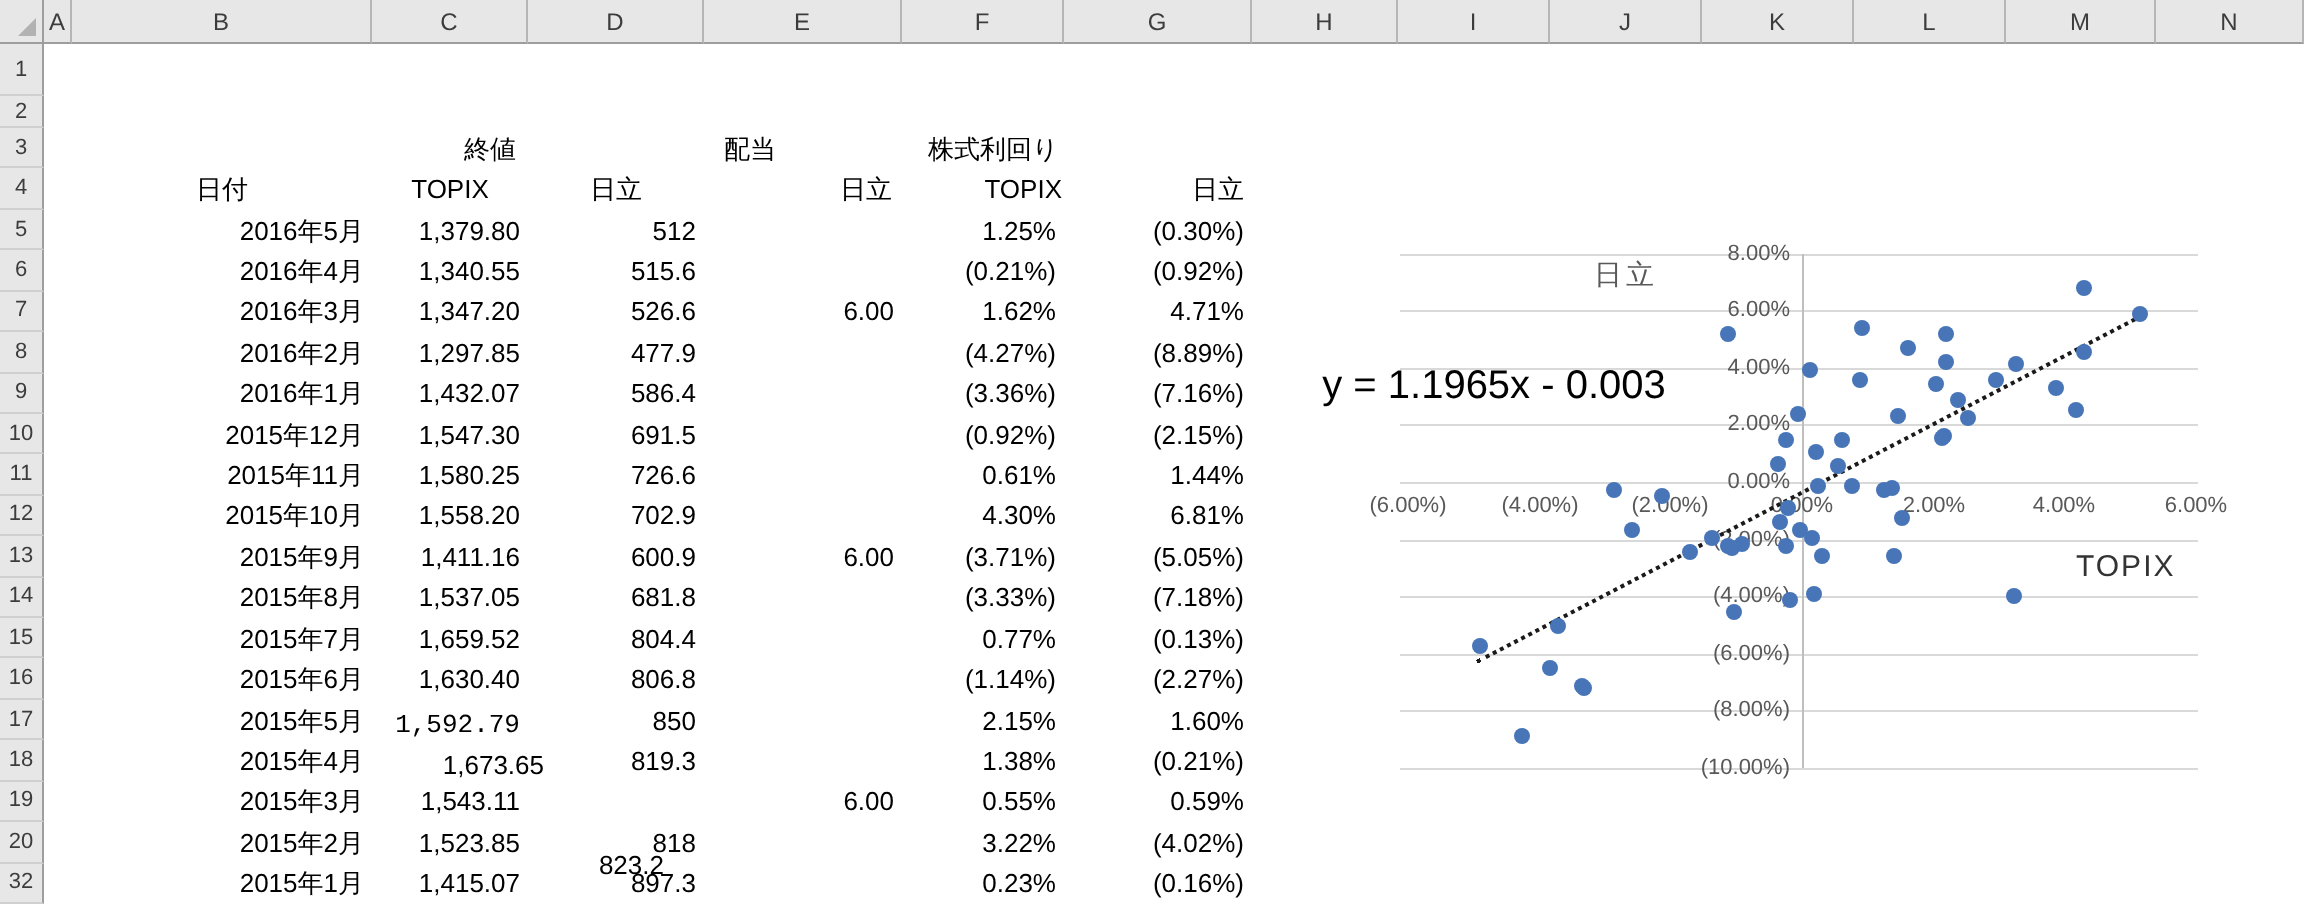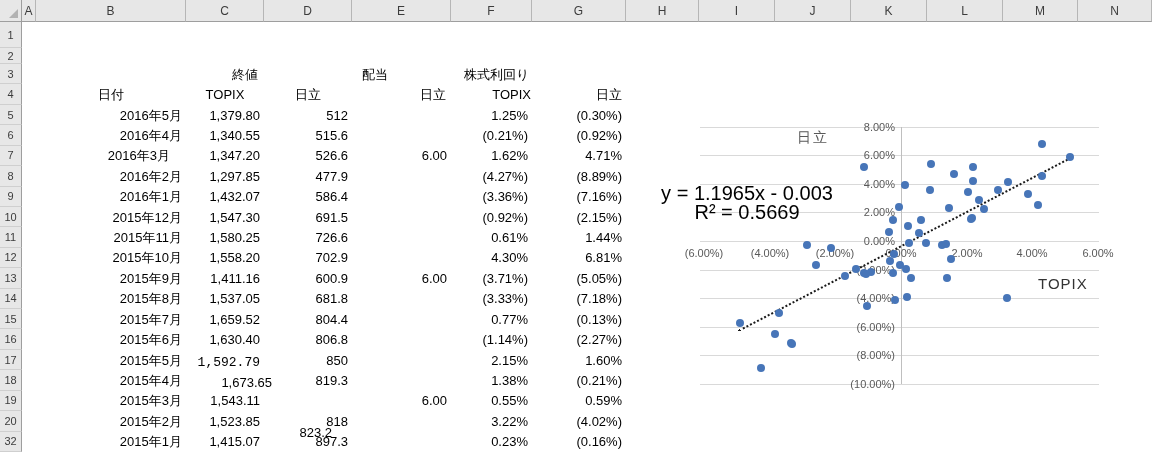--- a/index.html
+++ b/index.html
@@ -98,21 +98,21 @@
       <div class="cell right" style="left: 36px; width: 150px; top: 104.84px; height: 20.42px; padding-right: 4px;">2016年5月</div>
       <div class="cell right" style="left: 186px; width: 78px; top: 104.84px; height: 20.42px; padding-right: 4px;">1,379.80</div>
       <div class="cell right" style="left: 264px; width: 88px; top: 104.84px; height: 20.42px; padding-right: 4px;">512</div>
       <div class="cell right" style="left: 451px; width: 81px; top: 104.84px; height: 20.42px; padding-right: 4px;">1.25%</div>
       <div class="cell right" style="left: 532px; width: 94px; top: 104.84px; height: 20.42px; padding-right: 4px;">(0.30%)</div>
       <div class="cell right" style="left: 36px; width: 150px; top: 125.26px; height: 20.42px; padding-right: 4px;">2016年4月</div>
       <div class="cell right" style="left: 186px; width: 78px; top: 125.26px; height: 20.42px; padding-right: 4px;">1,340.55</div>
       <div class="cell right" style="left: 264px; width: 88px; top: 125.26px; height: 20.42px; padding-right: 4px;">515.6</div>
       <div class="cell right" style="left: 451px; width: 81px; top: 125.26px; height: 20.42px; padding-right: 4px;">(0.21%)</div>
       <div class="cell right" style="left: 532px; width: 94px; top: 125.26px; height: 20.42px; padding-right: 4px;">(0.92%)</div>
-      <div class="cell right" style="left: 24px; width: 150px; top: 145.68px; height: 20.42px; padding-right: 4px;">2016年3月</div>
+      <div class="cell right" style="left: 36px; width: 150px; top: 145.68px; height: 20.42px; padding-right: 4px;">2016年3月</div>
       <div class="cell right" style="left: 186px; width: 78px; top: 145.68px; height: 20.42px; padding-right: 4px;">1,347.20</div>
       <div class="cell right" style="left: 264px; width: 88px; top: 145.68px; height: 20.42px; padding-right: 4px;">526.6</div>
       <div class="cell right" style="left: 352px; width: 99px; top: 145.68px; height: 20.42px; padding-right: 4px;">6.00</div>
       <div class="cell right" style="left: 451px; width: 81px; top: 145.68px; height: 20.42px; padding-right: 4px;">1.62%</div>
       <div class="cell right" style="left: 532px; width: 94px; top: 145.68px; height: 20.42px; padding-right: 4px;">4.71%</div>
       <div class="cell right" style="left: 36px; width: 150px; top: 166.1px; height: 20.42px; padding-right: 4px;">2016年2月</div>
       <div class="cell right" style="left: 186px; width: 78px; top: 166.1px; height: 20.42px; padding-right: 4px;">1,297.85</div>
       <div class="cell right" style="left: 264px; width: 88px; top: 166.1px; height: 20.42px; padding-right: 4px;">477.9</div>
       <div class="cell right" style="left: 451px; width: 81px; top: 166.1px; height: 20.42px; padding-right: 4px;">(4.27%)</div>
       <div class="cell right" style="left: 532px; width: 94px; top: 166.1px; height: 20.42px; padding-right: 4px;">(8.89%)</div>
@@ -269,18 +269,17 @@
         <div class="dot" style="background: rgb(71, 117, 184); left: 906.849px; top: 274.271px;"></div>
         <div class="dot" style="background: rgb(71, 117, 184); left: 947.23px; top: 254.707px;"></div>
         <div class="dot" style="background: rgb(71, 117, 184); left: 942.634px; top: 274.414px;"></div>
         <div class="dot" style="background: rgb(71, 117, 184); left: 902.909px; top: 292.978px;"></div>
         <div class="dot" style="background: rgb(71, 117, 184); left: 862.857px; top: 301.974px;"></div>
         <div class="dot" style="background: rgb(71, 117, 184); left: 891.091px; top: 295.976px;"></div>
       </div>
     <div class="chart-title">日立</div>
     <div class="equation">
       <div>y = 1.1965x - 0.003</div>
-      <div>R² = 0.5669</div>
     </div>
     <div class="axislab">TOPIX</div>
   </div>
 
 </div>
 
 </body></html>

